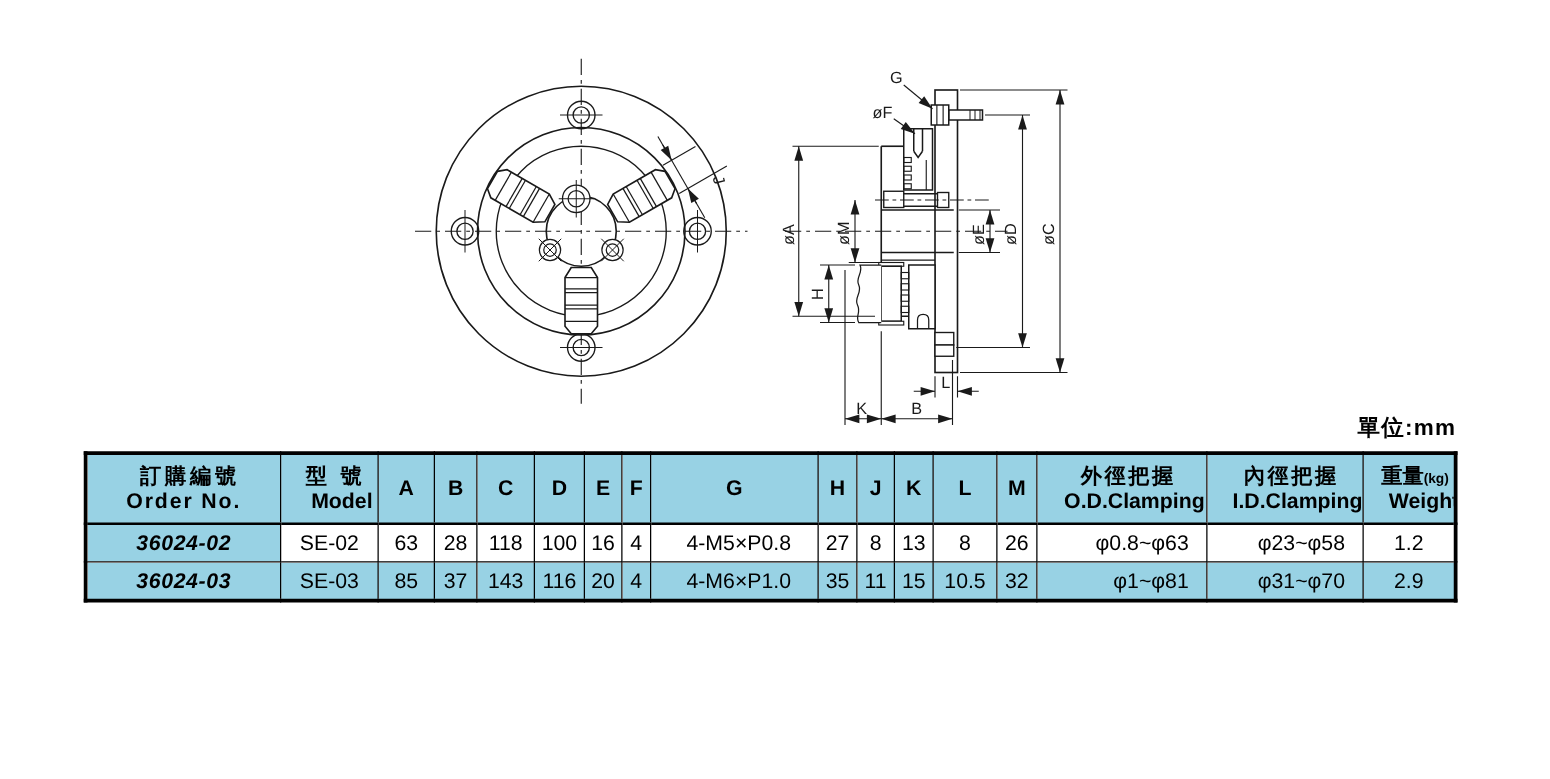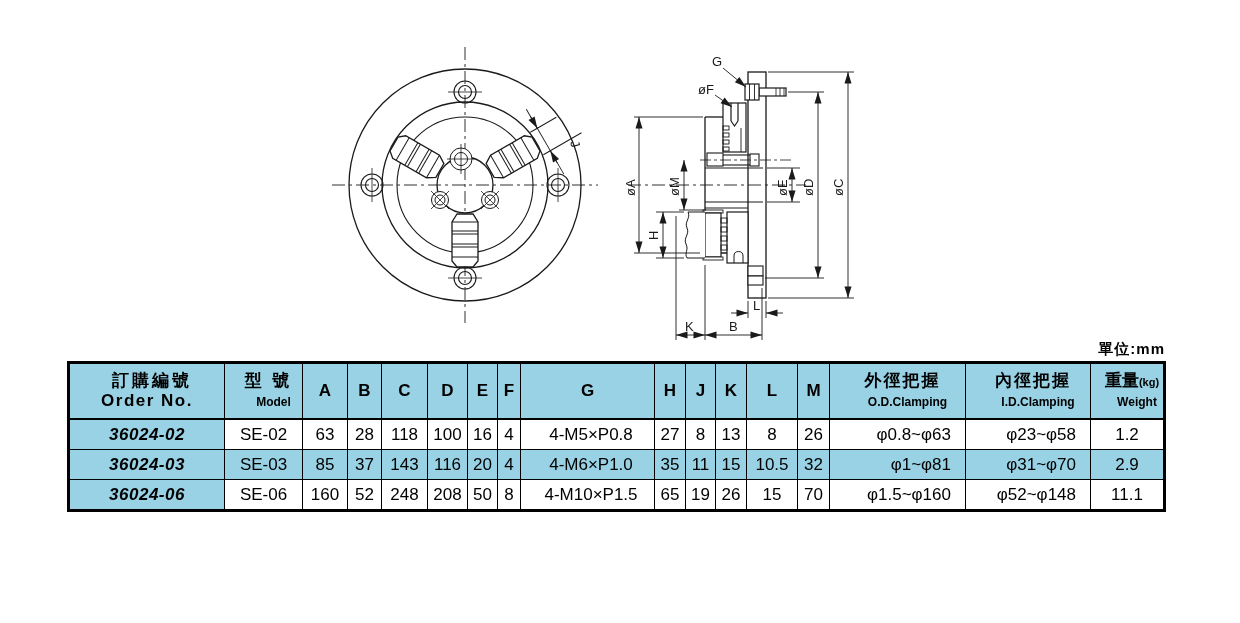--- a/index.html
+++ b/index.html
@@ -1,29 +1,29 @@
 <!DOCTYPE html>
 <html style="--blue: #98D2E4;"><head>
 <meta charset="utf-8">
 <style>
   html,body{margin:0;padding:0;background:#fff;}
   #page{position:relative;width:1240px;height:623px;background:#fff;overflow:hidden;
         font-family:"Liberation Sans","DejaVu Sans",sans-serif;color:#000;}
   #drawing{position:absolute;left:0;top:0;}
-  #units{position:absolute;left:1020px;top:340px;width:145px;text-align:right;
-         font-size:15px;font-weight:bold;letter-spacing:1px;}
+  #units{position:absolute;left:1020px;top:330px;width:145px;text-align:right;
+         font-size:18px;font-weight:bold;letter-spacing:1px;}
   #spec-table{position:absolute;left:67px;top:361px;border-collapse:collapse;table-layout:fixed;
               width:1097px;border:3px solid #000;}
   #spec-table th,#spec-table td{border:1.5px solid #000;text-align:center;padding:0;
               font-size:17px;line-height:1.15;overflow:hidden;white-space:nowrap;}
   #spec-table thead th{height:54px;font-weight:bold;border-bottom:2.5px solid #000;}
   #spec-table td{height:29px;}
   .zh{letter-spacing:3px;font-size:17px;padding-left:10px;}
   .en{letter-spacing:1.5px;font-size:17px;}
-  .en2{letter-spacing:0;font-size:12px;margin-left:20px;}
+  .en2{letter-spacing:0;font-size:17px;margin-left:20px;}
   .dimhead{font-size:18px;}
   .kg{font-size:11px;font-weight:bold;}
   .order-cell{font-style:italic;font-weight:bold;font-size:17.5px;letter-spacing:0.5px;}
   .cell-left{text-align:center;padding-left:7px !important;}
   .cell-right{text-align:right !important;padding-right:14px !important;}
   
   #spec-table thead th, #spec-table td.order-cell{background:var(--blue);}
   tr.blue-row td{background:var(--blue);}
 </style>
 </head>
@@ -314,35 +314,16 @@
       <td class="cell-left">4-M6×P1.0</td>
       <td>35</td>
       <td>11</td>
       <td>15</td>
       <td>10.5</td>
       <td>32</td>
       <td class="cell-right">φ1~φ81</td>
       <td class="cell-right">φ31~φ70</td>
       <td>2.9</td>
     </tr>
-    <tr>
-      <td class="order-cell">36024-06</td>
-      <td>SE-06</td>
-      <td>160</td>
-      <td>52</td>
-      <td>248</td>
-      <td>208</td>
-      <td>50</td>
-      <td>8</td>
-      <td class="cell-left">4-M10×P1.5</td>
-      <td>65</td>
-      <td>19</td>
-      <td>26</td>
-      <td>15</td>
-      <td>70</td>
-      <td class="cell-right">φ1.5~φ160</td>
-      <td class="cell-right">φ52~φ148</td>
-      <td>11.1</td>
-    </tr>
   </tbody>
 </table>
 
 </div>
 
 </body></html>

